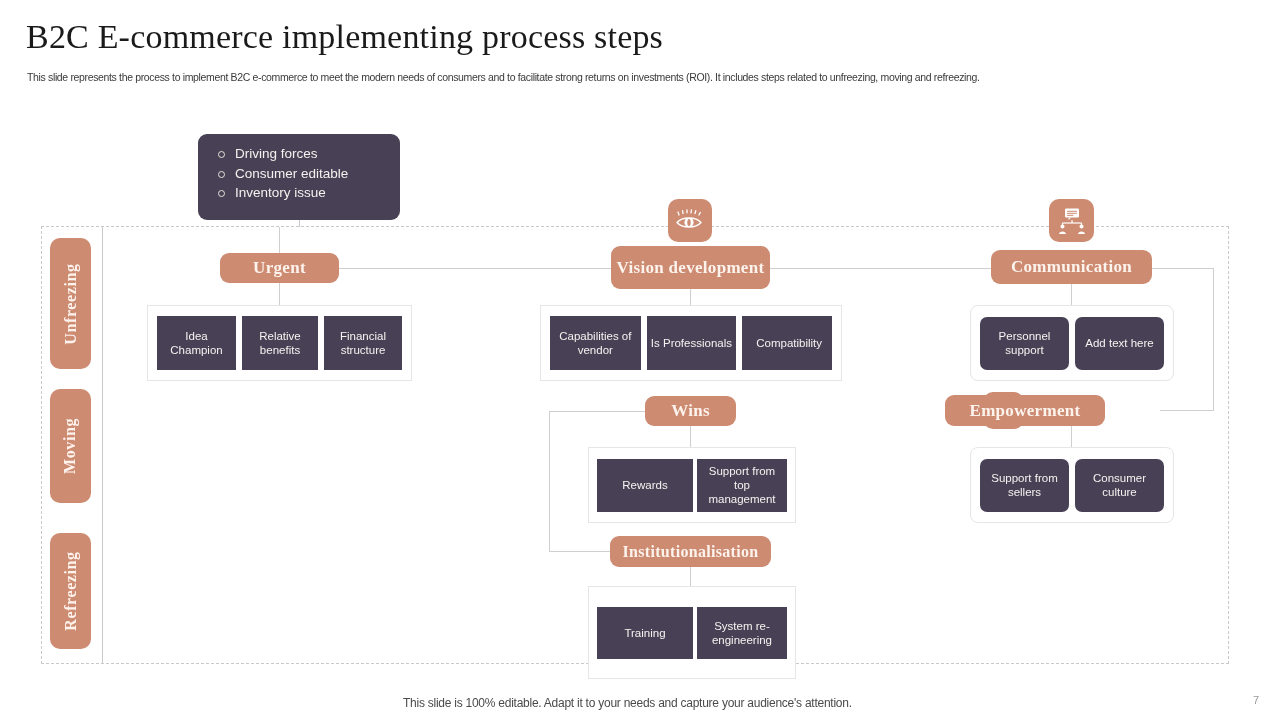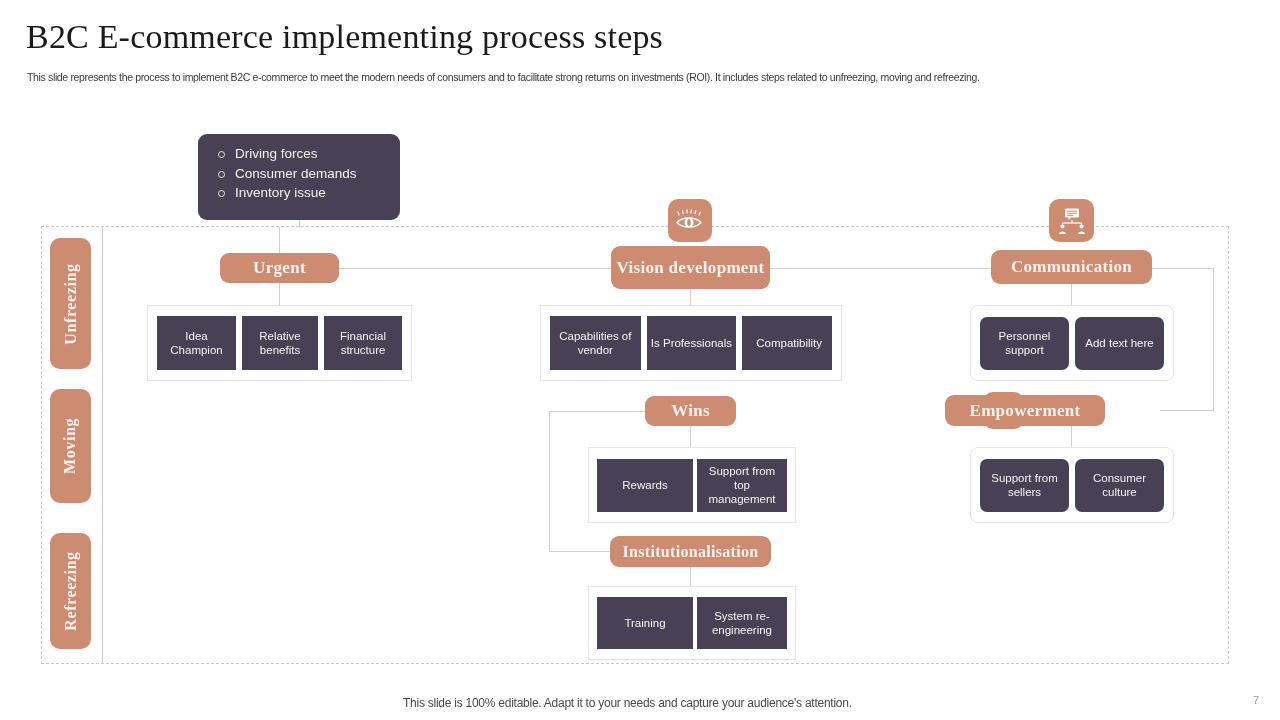--- a/index.html
+++ b/index.html
@@ -222,21 +222,21 @@
   #group-wins .node:nth-child(1) { width: 98px; }
   #group-wins .node:nth-child(2) { width: 92px; }
 
   
   #group-empowerment { left: 970px; top: 447px; width: 204px; height: 76px; padding: 8px 6px; }
   #group-empowerment .node { height: 53px; margin: 0 3px; }
   #group-empowerment .node:nth-child(1) { width: 91px; }
   #group-empowerment .node:nth-child(2) { width: 91px; }
 
   
-  #group-institution { left: 588px; top: 586px; width: 208px; height: 74px; padding: 20px 6px; }
+  #group-institution { left: 588px; top: 586px; width: 208px; height: 93px; padding: 20px 6px; }
   #group-institution .node { height: 52px; margin: 0 2px; }
   #group-institution .node:nth-child(1) { width: 98px; }
   #group-institution .node:nth-child(2) { width: 92px; }
 
   
   #footer-note {
     position: absolute;
     left: 403px;
     top: 696px;
     font-size: 12px;
@@ -267,21 +267,21 @@
 <div class="stage-label" id="stage-moving">
   <span>Moving</span>
 </div>
 <div class="stage-label" id="stage-refreezing">
   <span>Refreezing</span>
 </div>
 
 <div id="driving-card">
   <ul>
     <li>Driving forces</li>
-    <li>Consumer demands</li>
+    <li>Consumer editable</li>
     <li>Inventory  issue</li>
   </ul>
 </div>
 <div id="driving-card-stub"></div>
 
 <div class="conn h" style="left:339px;  top:268px; width:272px;"></div>
 <div class="conn h" style="left:770px; top:268px; width:221px;"></div>
 
 <div class="conn v" style="left:279px;  top:283px; height:22px;"></div>
 <div class="conn v" style="left:690px;  top:289px; height:16px;"></div>

